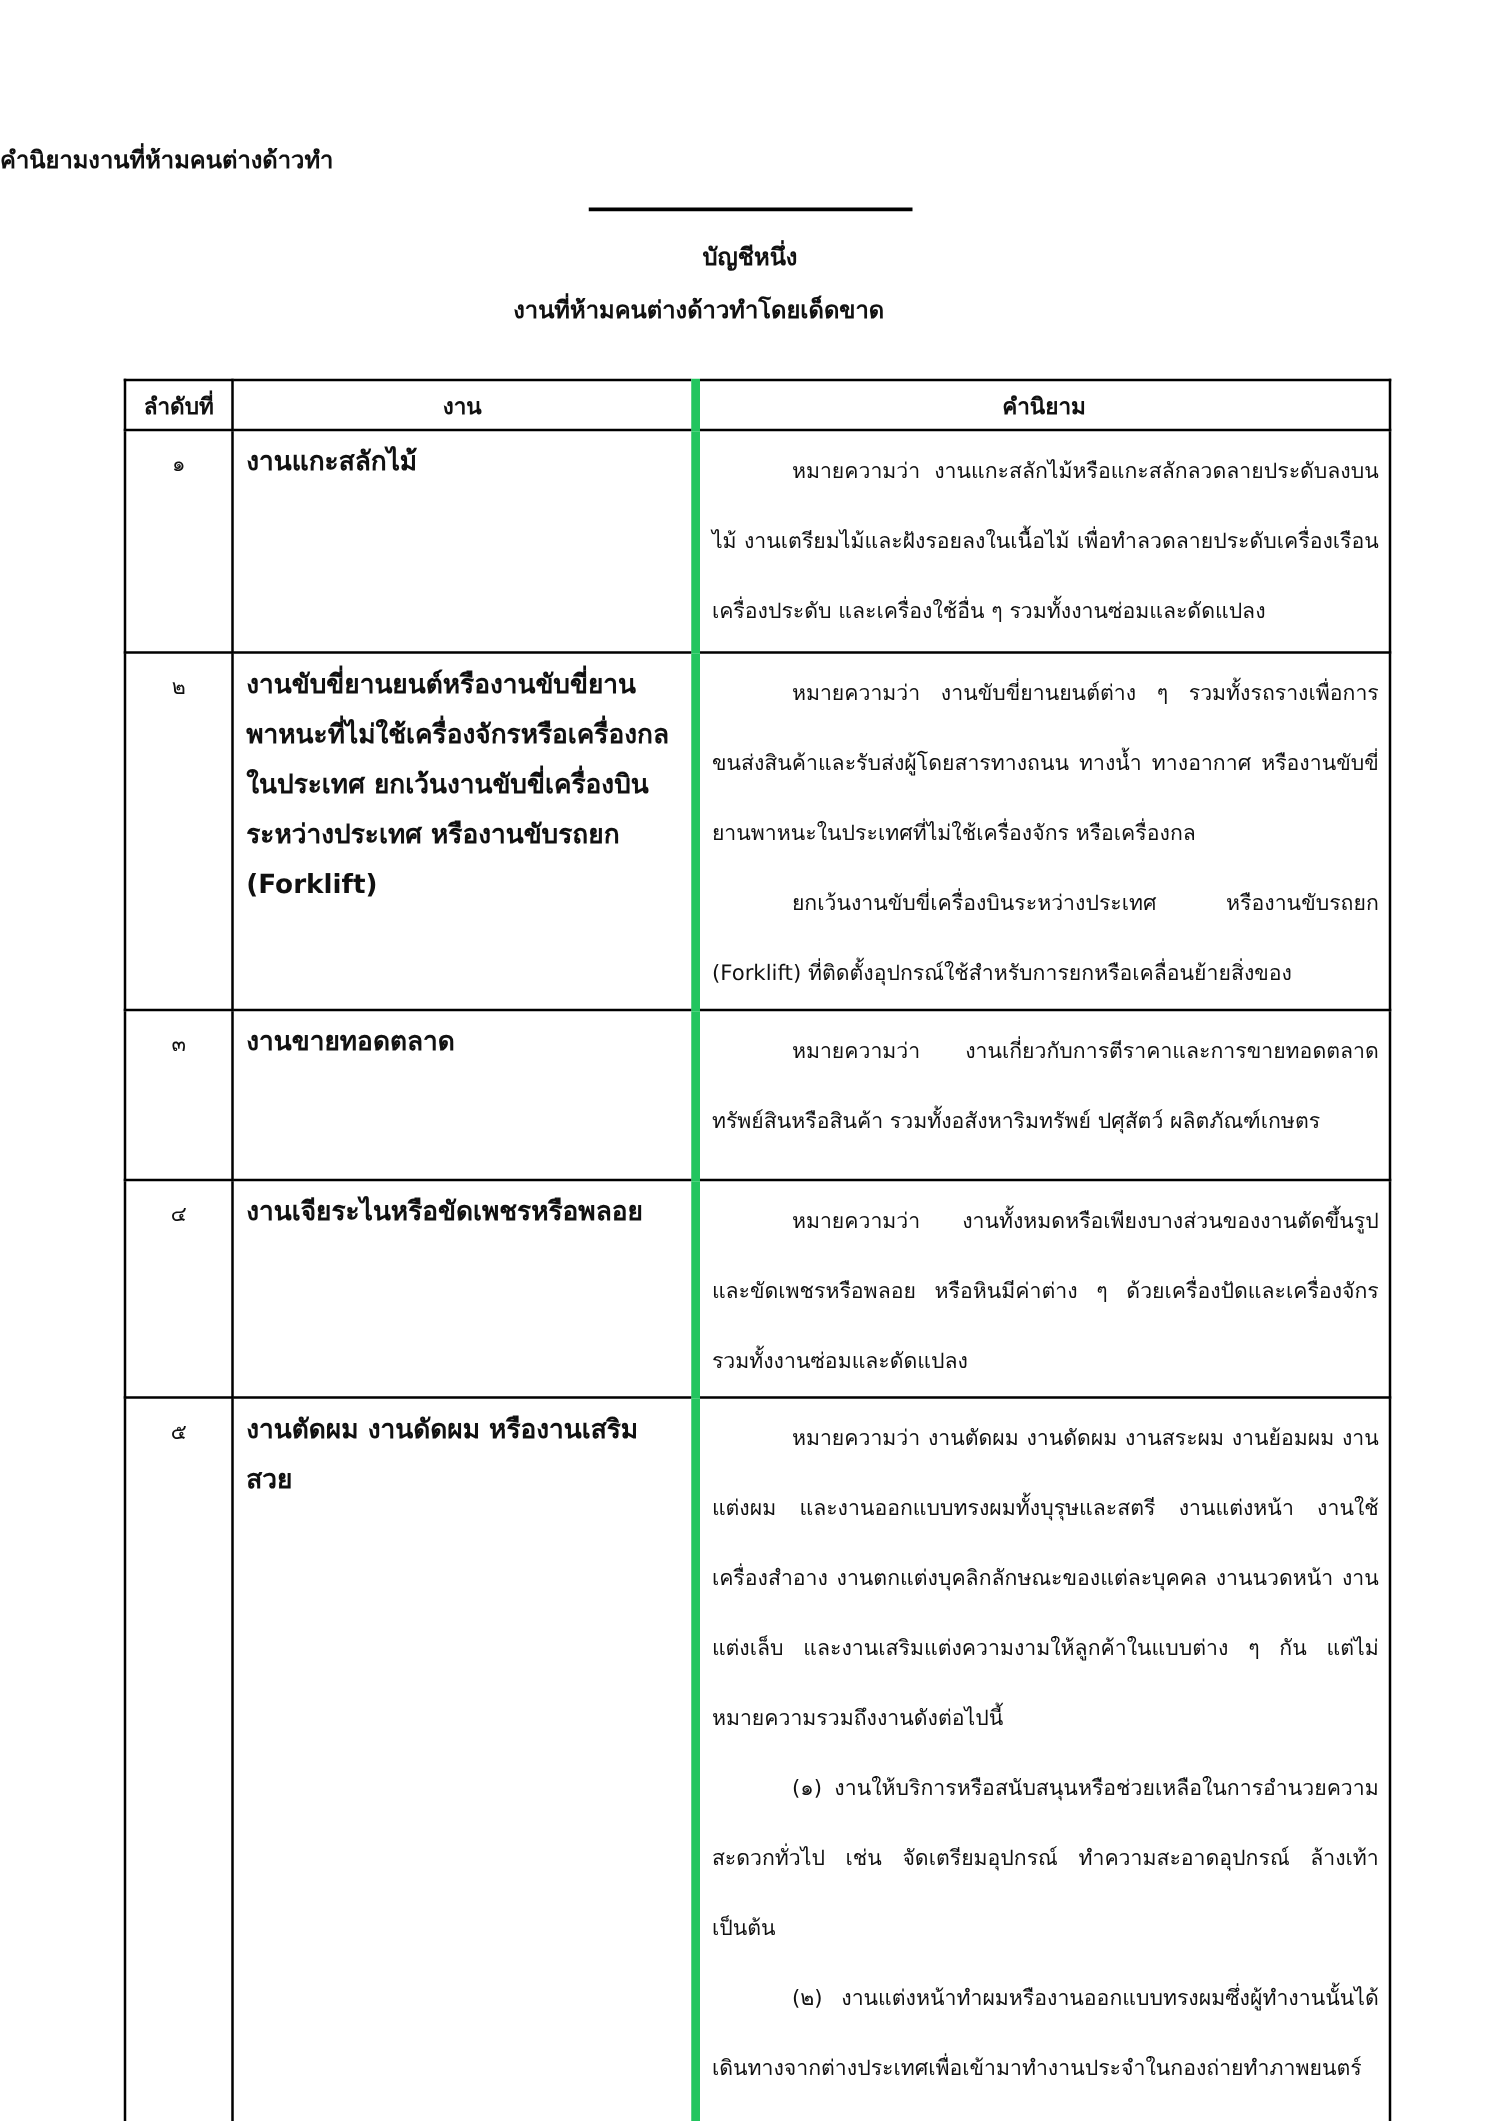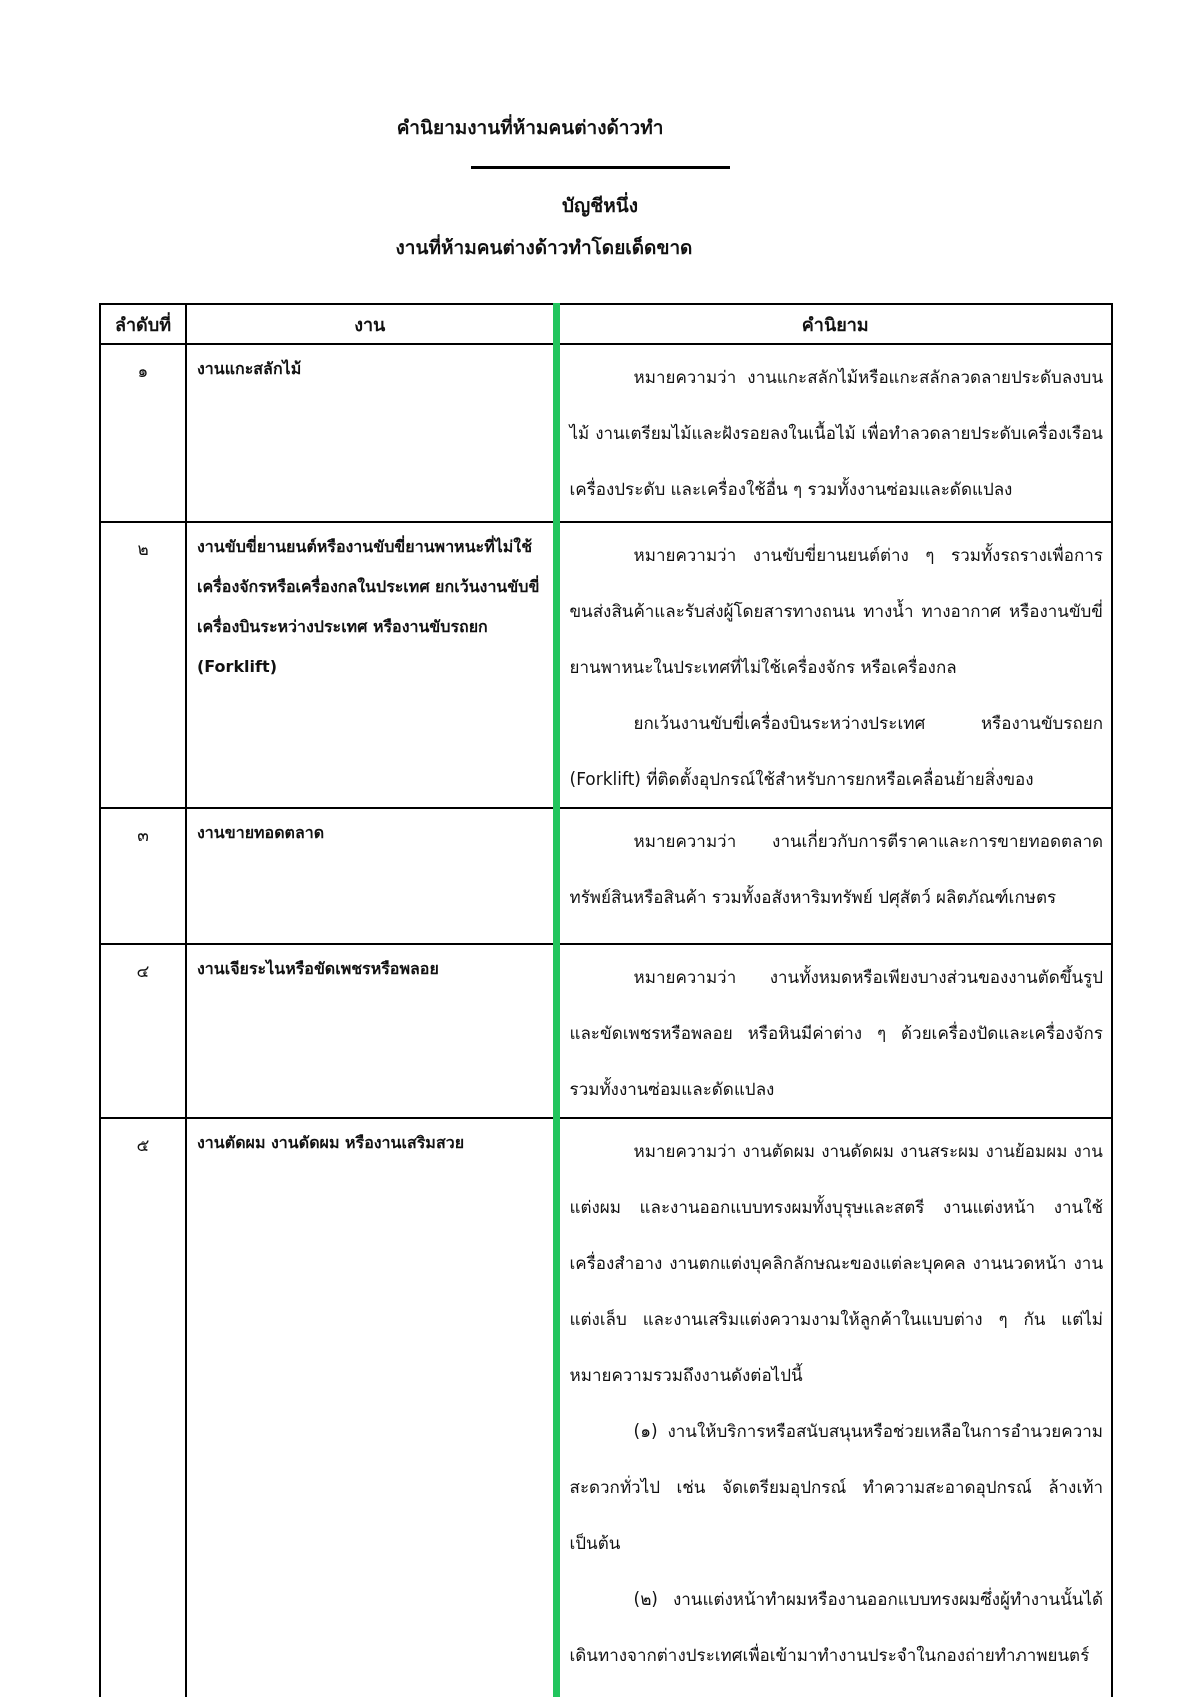--- a/index.html
+++ b/index.html
@@ -1,31 +1,31 @@
 <!DOCTYPE html>
 <html><head>
 <meta charset="utf-8">
 <style>
   html, body { margin:0; padding:0; background:#ffffff; }
   body { width:1200px; height:1697px; position:relative; overflow:hidden;
          font-family:"DejaVu Sans","Liberation Sans",sans-serif; color:#111; }
-  .main-title { position:absolute; left:0; width:1060px; top:112px; font-size:19px; font-weight:bold; text-align:center; }
+  .main-title { position:absolute; left:0; width:1060px; top:112px; font-size:19px; font-weight:bold; }
   .title-rule { position:absolute; left:471px; top:166px; width:259px; height:3px; background:#000; }
   .sub-title-1 { position:absolute; left:0; width:1200px; top:190px; font-size:19px; font-weight:bold; text-align:center; }
-  .sub-title-2 { position:absolute; left:0; width:1088px; top:232px; font-size:19px; font-weight:bold; text-align:center; }
+  .sub-title-2 { position:absolute; left:15px; width:1088px; top:232px; font-size:19px; font-weight:bold; text-align:center; }
 
   table.list { position:absolute; left:99px; top:303px; width:1012px; border-collapse:collapse; table-layout:fixed; }
   table.list td, table.list th { border:2px solid #000; vertical-align:top; padding:0; }
   table.list th { font-weight:bold; font-size:18px; height:38px; vertical-align:middle; }
   table.list td.def-cell, table.list th.def-h { border-left:7px solid #22c55e; }
   col.c-num { width:86px; }
   col.c-job { width:370px; }
   col.c-def { width:556px; }
   .num { text-align:center; font-size:17px; padding-top:12px !important; }
-  .job { font-weight:bold; font-size:16px; line-height:40px; padding:4px 8px 0 10px !important; }
+  .job { font-weight:bold; font-size:21px; line-height:40px; padding:4px 8px 0 10px !important; }
   .def { font-size:17px; line-height:56px; padding:4px 8px 0 10px !important; text-align:justify; }
   .def p { margin:0; text-indent:64px; }
   tr.r1 td { height:164px; }
   tr.r2 td { height:200px; }
   tr.r3 td { height:122px; }
   tr.r4 td { height:122px; }
   tr.r5 td { height:600px; }
 </style>
 </head>
 <body>

